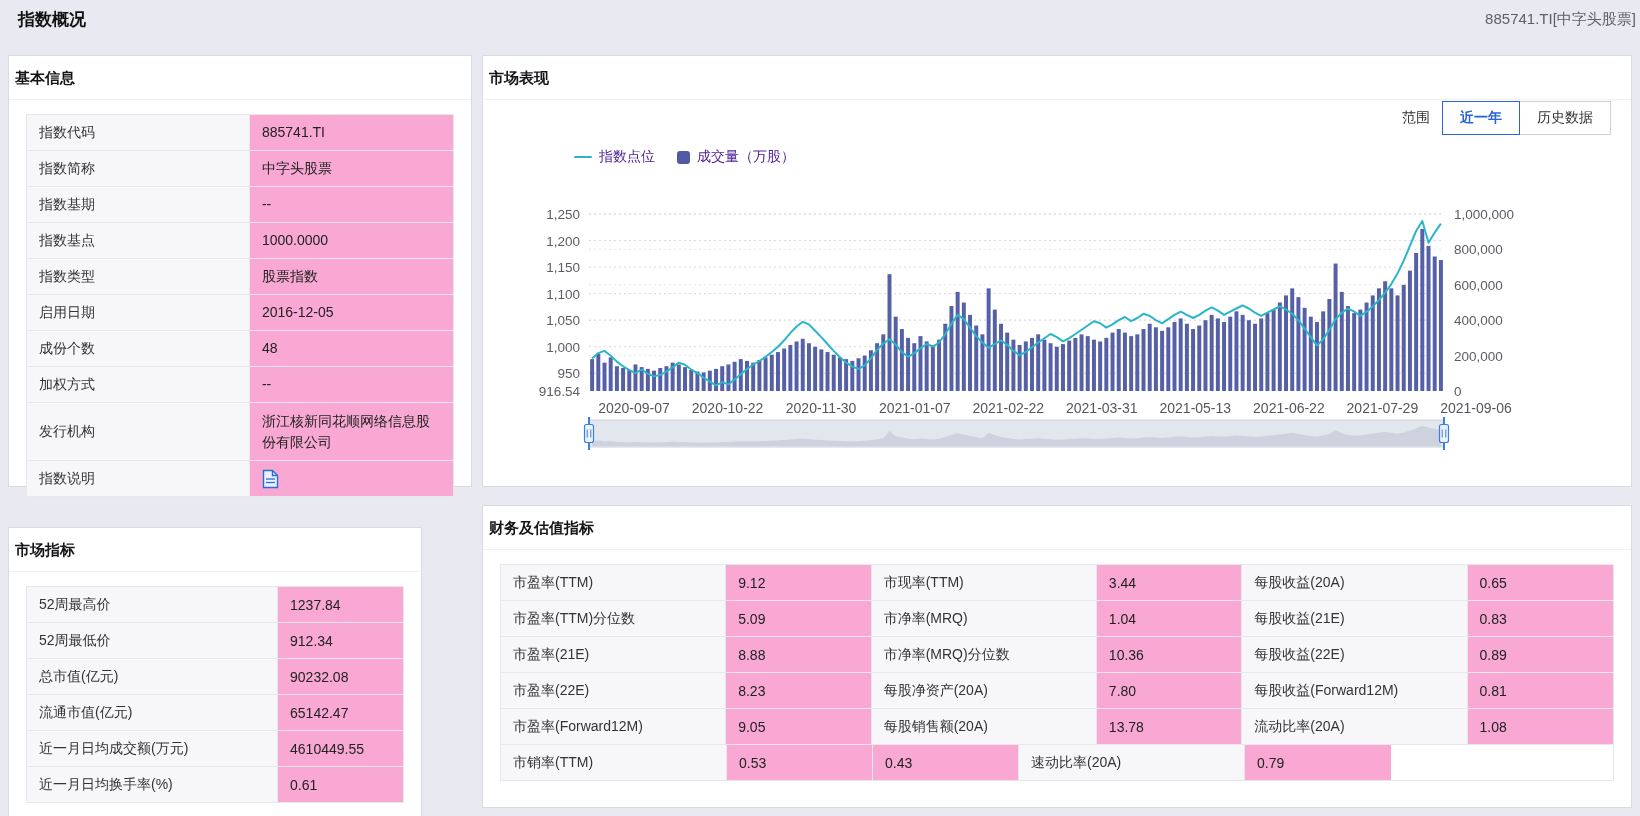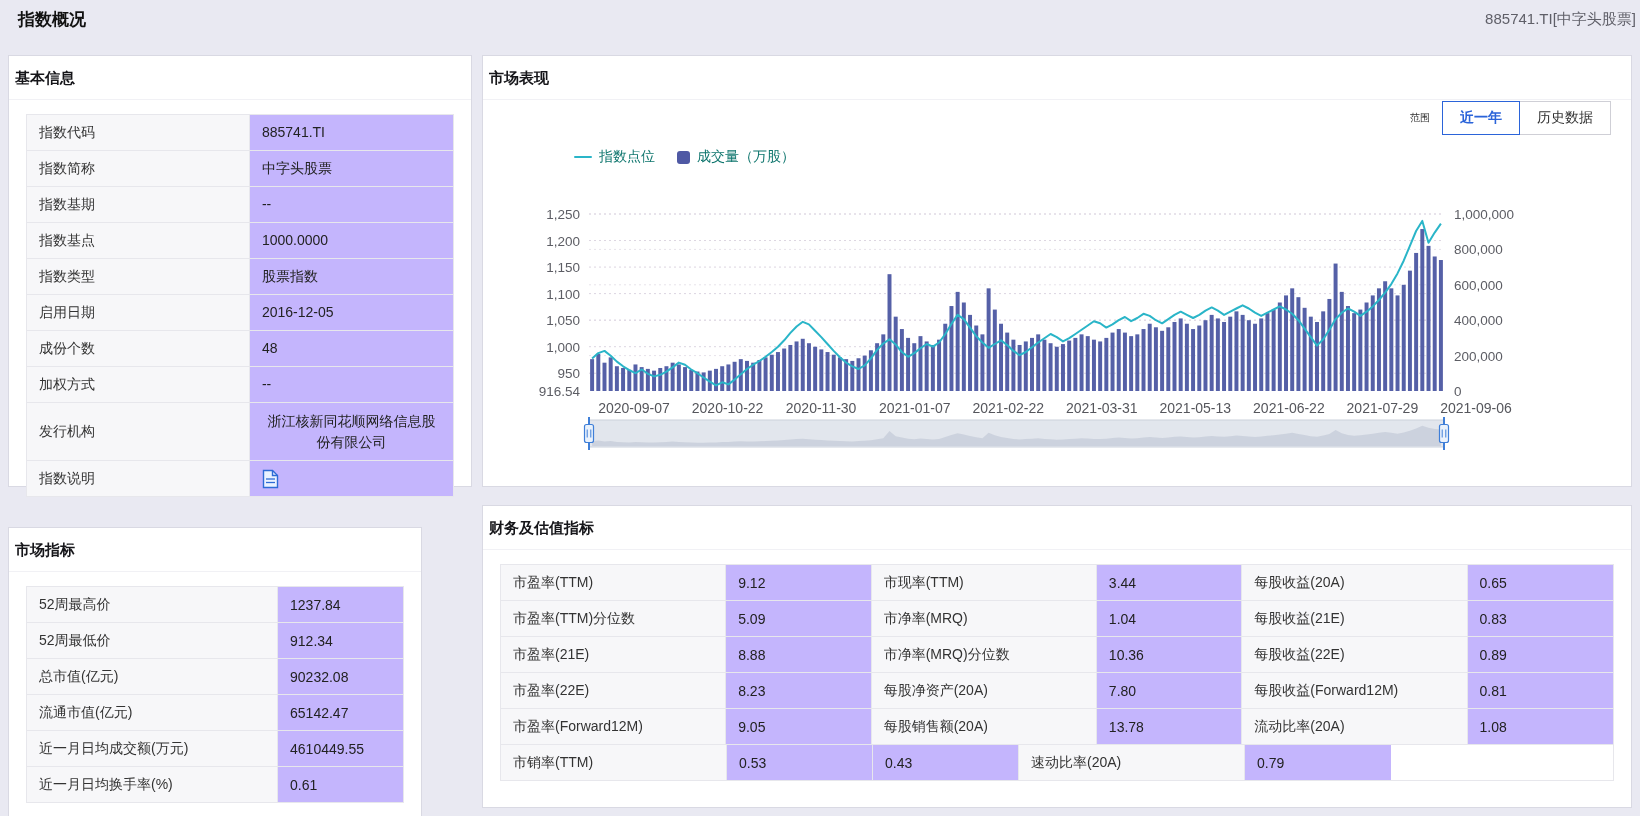--- a/index.html
+++ b/index.html
@@ -21,41 +21,41 @@
   #card-perf    { left:482px; top:55px;  width:1150px; height:432px; }
   #card-market  { left:8px;   top:527px; width:414px;  height:303px; }
   #card-finance { left:482px; top:505px; width:1150px; height:303px; }
 
   
   .itable { margin:14px 17px 0 17px; border:1px solid #e7e7ec; }
   .irow { display:flex; border-top:1px solid #e7e7ec; }
   .irow:first-child { border-top:none; }
   .icell { font-size:14px; display:flex; align-items:center; padding:0 12px; min-height:35px; }
   .ilabel { background:#f7f7f9; color:#333; border-right:1px solid #e7e7ec; }
-  .ivalue { background:#c4b5fd; color:#222;text-align:center; }
+  .ivalue { background:#f9a8d4; color:#222; }
   #card-basic .ilabel { width:224px; }
   #card-basic .ivalue { width:204px; line-height:1.45; }
   #card-basic .irow.tall .icell { min-height:57px; }
   #card-market .ilabel { width:287px; }
   #card-market .ivalue { width:141px; }
 
   
   #card-finance .ilabel { width:226px; }
   #card-finance .ivalue { width:146px; border-right:1px solid #e7e7ec; }
   #card-finance .ivalue:last-child { border-right:none; }
 
   
   .range-controls { position:absolute; top:45px; right:20px; display:flex; align-items:center; }
-  .range-label { font-size:10px; color:#333; margin-right:12px; }
+  .range-label { font-size:14px; color:#333; margin-right:12px; }
   .range-btn { height:34px; padding:0 17px; background:#fff; border:1px solid #cfcfd6;
                font-size:14px; color:#333; display:flex; align-items:center; cursor:pointer; }
   .range-btn.active { border:1px solid #2b64d9; color:#2b64d9; font-weight:bold; position:relative; z-index:2; }
   .range-btn + .range-btn { margin-left:-1px; }
 
-  .legend { position:absolute; left:91px; top:92px; display:flex; align-items:center; font-size:14px; color:#0f766e; }
+  .legend { position:absolute; left:91px; top:92px; display:flex; align-items:center; font-size:14px; color:#4c1d95; }
   .legend-item { display:flex; align-items:center; margin-right:22px; cursor:pointer; }
   .lg-line { width:18px; height:2.5px; border-radius:2px; background:#2ab5c8; margin-right:7px; }
   .lg-sq { width:13px; height:13px; border-radius:3px; background:#4f59a4; margin-right:7px; }
 
   #perf-chart { position:absolute; left:10px; top:110px; }
   #perf-chart text.ax { font-size:13.5px; fill:#5c5d64; }
   #perf-chart text.xl { font-size:14px; fill:#55565c; }
 
   .doc-icon { display:inline-block; cursor:pointer; line-height:0; }
 </style>

